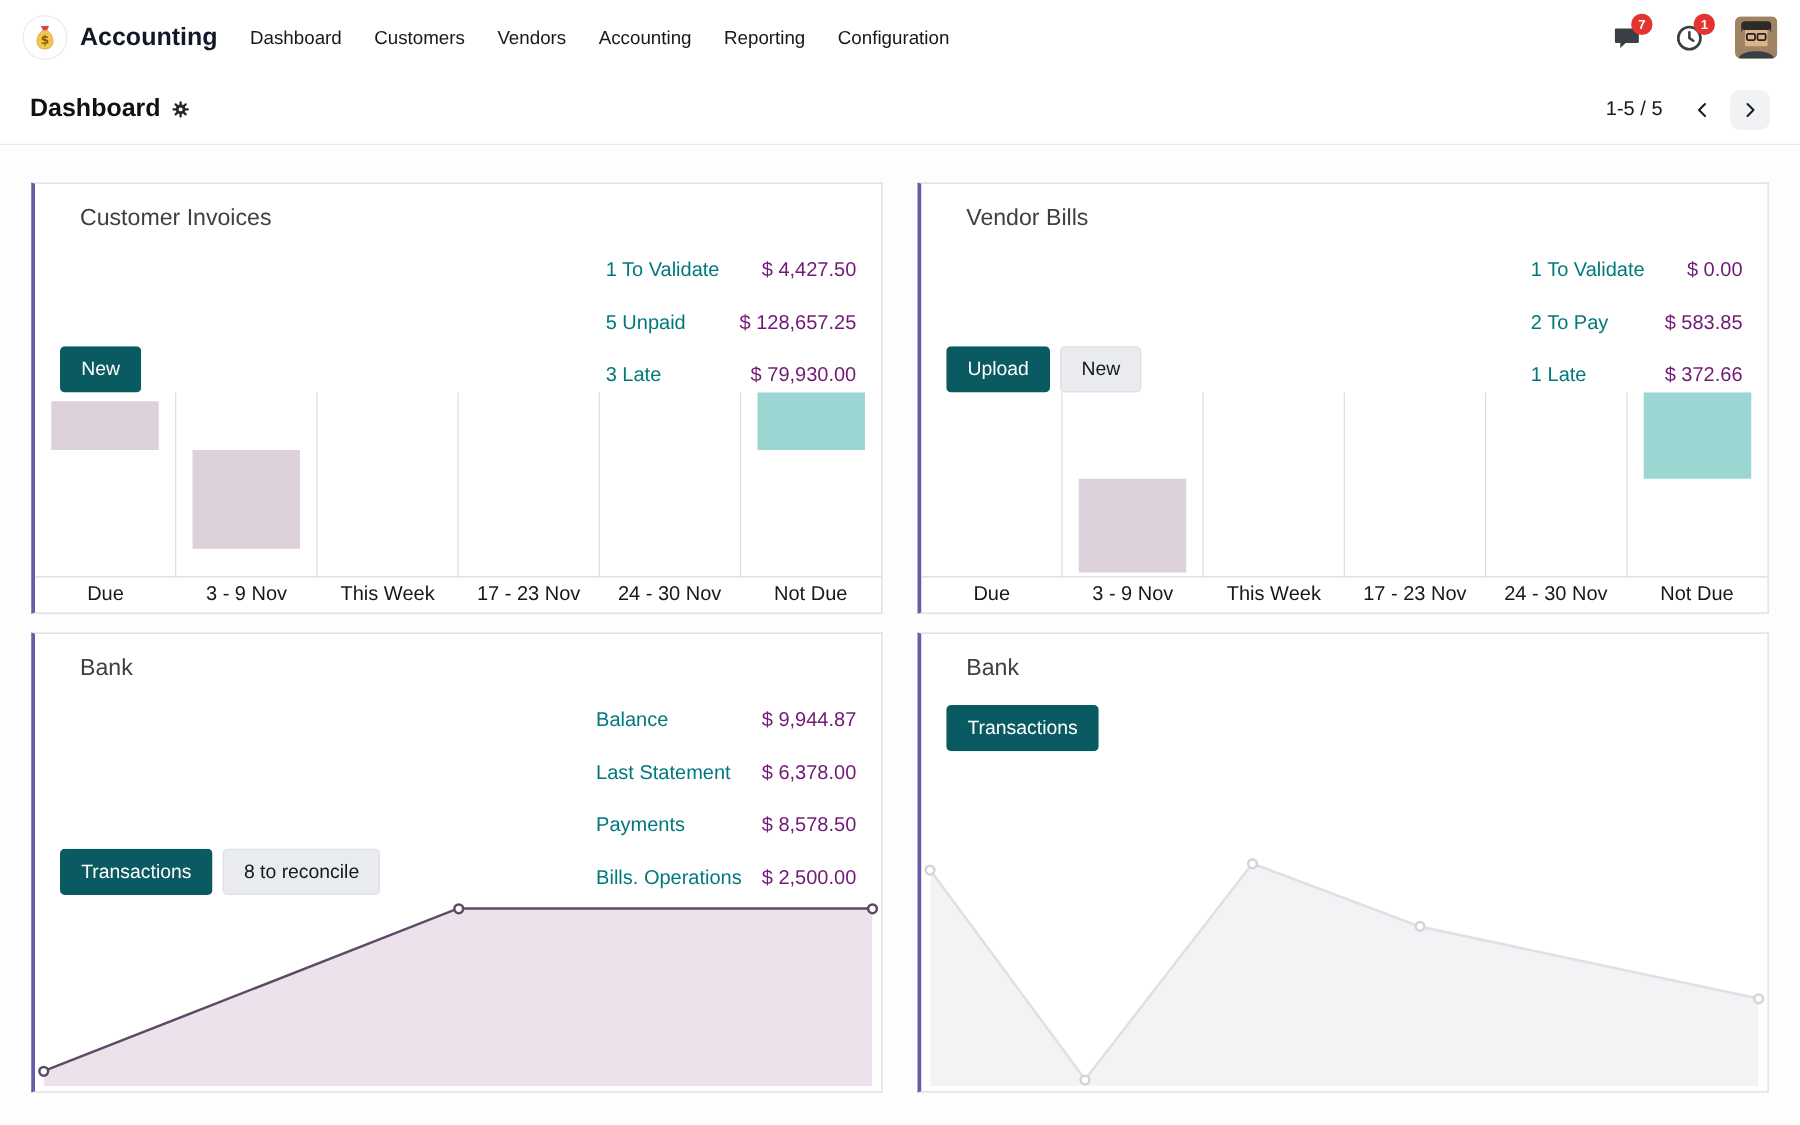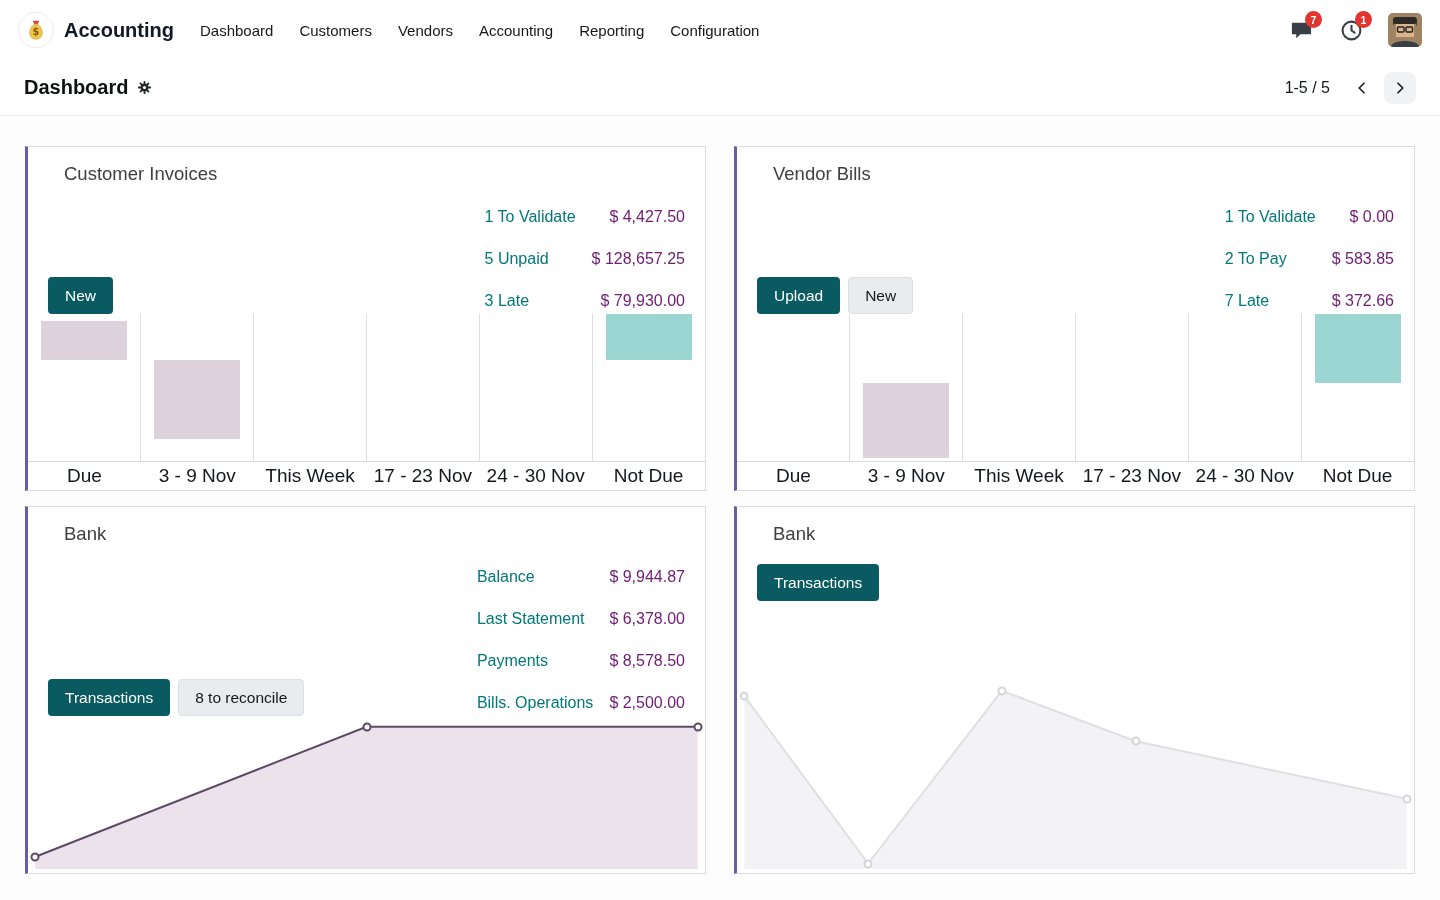--- a/index.html
+++ b/index.html
@@ -66,21 +66,21 @@
   .stats { display:grid; grid-template-columns:auto auto; column-gap:42px; row-gap:0; font-size:16px;gap:16px; }
   .stat-label { color:#00787c; line-height:26px; white-space:nowrap; }
   .stat-value { text-align:right; color:#701a75; line-height:26px; white-space:nowrap; }
 
   
   .bar-chart { margin-top:auto; display:flex; height:152px; }
   .bar-slot { flex:1; position:relative; border-right:1px solid #dcdee1; }
   .bar-slot:last-child { border-right:none; }
   .bar { position:absolute; left:12%; width:76%; }
   .bar-labels { display:flex; height:29px; border-top:1px solid #d7d9dc; }
-  .bar-label { flex:1; text-align:center; font-size:19px; color:#15181c; line-height:28px; white-space:nowrap; overflow:hidden; }
+  .bar-label { flex:1; text-align:center; font-size:16px; color:#15181c; line-height:28px; white-space:nowrap; overflow:hidden; }
 
   
   .area-chart { margin:auto 4px 4px; height:180px; position:relative; }
   .area-chart svg { position:absolute; left:0; top:0; width:100%; height:100%; display:block; }
   .dot { position:absolute; width:9px; height:9px; border-radius:50%; background:#fff;
          border:2px solid #555; transform:translate(-50%,-50%); }
 </style>
 </head>
 <body>
 
@@ -207,21 +207,21 @@
       <div class="card-row">
         <div class="btn-group">
           <button class="btn btn-primary" data-interactable="true">Upload</button>
           <button class="btn btn-secondary" data-interactable="true">New</button>
         </div>
         <div class="stats" data-interactable="false">
           <span class="stat-label" data-interactable="true">1 To Validate</span>
           <span class="stat-value" data-interactable="true">$ 0.00</span>
           <span class="stat-label" data-interactable="true">2 To Pay</span>
           <span class="stat-value" data-interactable="true">$ 583.85</span>
-          <span class="stat-label" data-interactable="true">7 Late</span>
+          <span class="stat-label" data-interactable="true">1 Late</span>
           <span class="stat-value" data-interactable="true">$ 372.66</span>
         </div>
       </div>
       <div class="bar-chart" data-interactable="true">
           <div class="bar-slot"></div>
           <div class="bar-slot">
             <div class="bar" style="background: rgb(221, 209, 219); height: 51%; top: 47%;"></div>
           </div>
           <div class="bar-slot"></div>
           <div class="bar-slot"></div>

